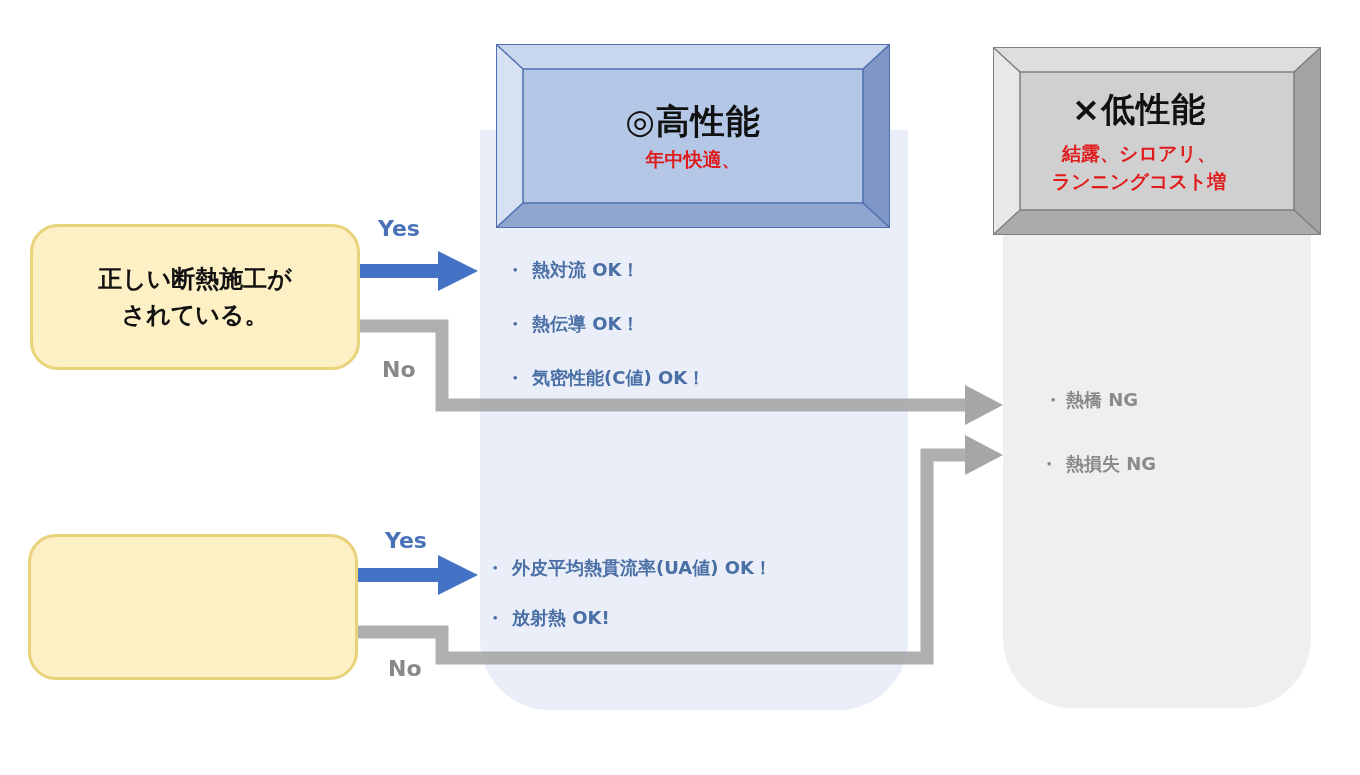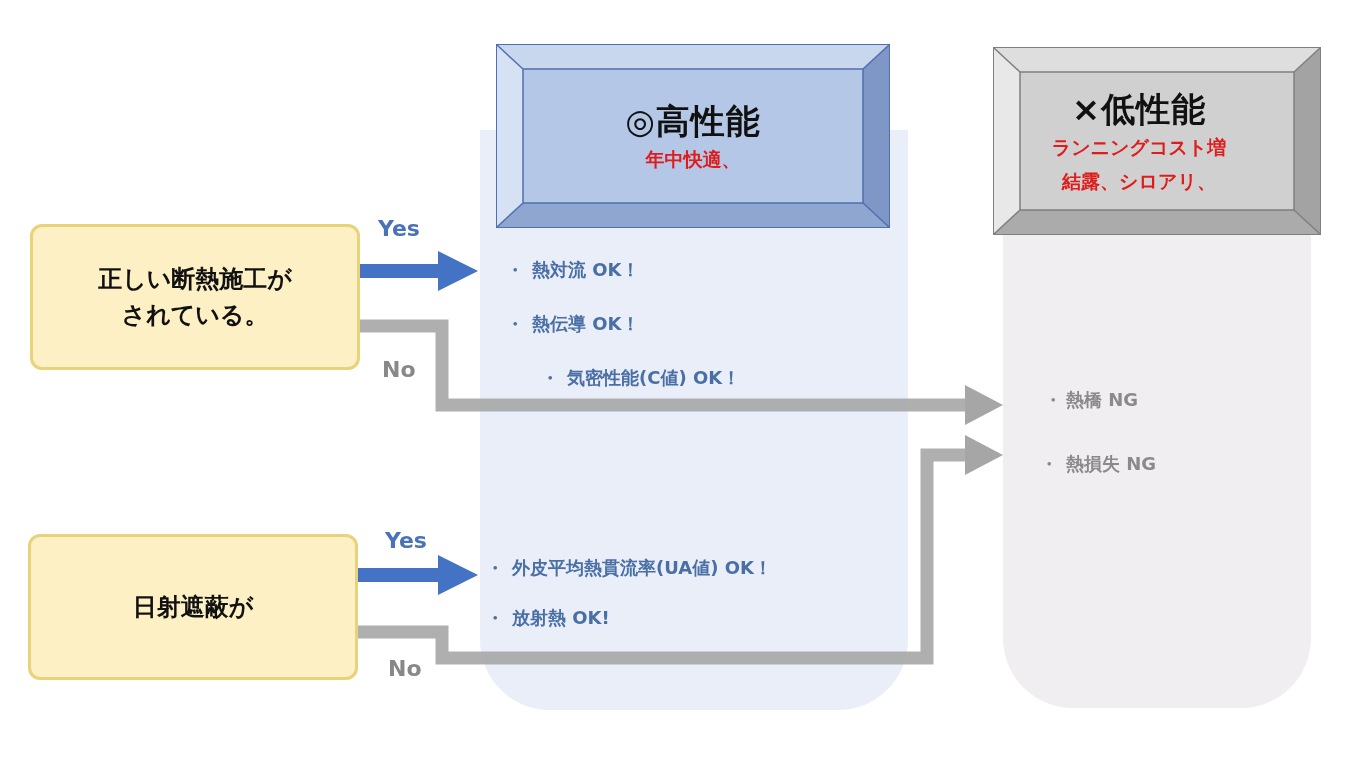--- a/index.html
+++ b/index.html
@@ -16,21 +16,21 @@
   
   .bevel { box-sizing: border-box; }
   .bevel .face { position: absolute; left: 26px; top: 24px; right: 26px; bottom: 24px;
                  display: flex; flex-direction: column; align-items: center; justify-content: center; }
   .bevel svg { position: absolute; left: 0; top: 0; }
   .title { font-weight: bold; font-size: 34px; color: #111; letter-spacing: 1px; }
   .sub { font-weight: bold; font-size: 19px; color: #e01b1b; line-height: 28px; text-align: center; }
 
   
   .cond { box-sizing: border-box; background: #fdf0c4; border: 3px solid #e8d27a;
-          border-radius: 12px; display: flex; flex-direction: column;
+          border-radius: 28px; display: flex; flex-direction: column;
           align-items: center; justify-content: center; }
   .cond span { font-weight: bold; font-size: 24px; color: #111; line-height: 36px; }
 
   .label-yes { font-weight: bold; font-size: 22px; color: #4a72b8; }
   .label-no  { font-weight: bold; font-size: 22px; color: #888; }
 
   .item { font-weight: bold; font-size: 18px; white-space: nowrap; }
   .item.ok { color: #4a6fa5; }
   .item.ng { color: #8a8a8a; }
   .item .dot { display: inline-block; width: 26px; }
@@ -83,45 +83,44 @@
     <polygon points="327,1 327,187 301,163 301,25" fill="#a3a3a3"></polygon>
     <polygon points="1,187 27,163 301,163 327,187" fill="#ababab"></polygon>
     <rect x="27" y="25" width="274" height="138" fill="#d0d0d0" stroke="#7f7f7f" stroke-width="1.5"></rect>
     <line x1="1" y1="1" x2="27" y2="25" stroke="#7f7f7f" stroke-width="1.5"></line>
     <line x1="327" y1="1" x2="301" y2="25" stroke="#7f7f7f" stroke-width="1.5"></line>
     <line x1="1" y1="187" x2="27" y2="163" stroke="#7f7f7f" stroke-width="1.5"></line>
     <line x1="327" y1="187" x2="301" y2="163" stroke="#7f7f7f" stroke-width="1.5"></line>
   </svg>
   <div class="face">
     <div class="title">×低性能</div>
+    <div class="sub" style="margin-top:6px">結露、シロアリ、</div>
     <div class="sub">ランニングコスト増</div>
-    <div class="sub" style="margin-top:6px">結露、シロアリ、</div>
   </div>
 </div>
 
 <div class="abs cond" style="left:30px;top:224px;width:330px;height:146px;">
   <span>正しい断熱施工が</span>
   <span>されている。</span>
 </div>
 <div class="abs label-yes" style="left:378px;top:216px;">Yes</div>
 <div class="abs label-no" style="left:382px;top:357px;">No</div>
 
 <div class="abs cond" style="left:28px;top:534px;width:330px;height:146px;">
-  <span>日射遮蔽が</span>
 </div>
 <div class="abs label-yes" style="left:385px;top:528px;">Yes</div>
 <div class="abs label-no" style="left:388px;top:656px;">No</div>
 
 <div class="abs item ok" style="left:506px;top:258px;">
   <span class="dot">・</span><span>熱対流  OK！</span>
 </div>
 <div class="abs item ok" style="left:506px;top:312px;">
   <span class="dot">・</span><span>熱伝導  OK！</span>
 </div>
-<div class="abs item ok" style="left:506px;top:366px;margin-left:35px;">
+<div class="abs item ok" style="left:506px;top:366px;">
   <span class="dot">・</span><span>気密性能(C値)  OK！</span>
 </div>
 
 <div class="abs item ok" style="left:486px;top:556px;">
   <span class="dot">・</span><span>外皮平均熱貫流率(UA値)  OK！</span>
 </div>
 <div class="abs item ok" style="left:486px;top:606px;">
   <span class="dot">・</span><span>放射熱  OK!</span>
 </div>
 

